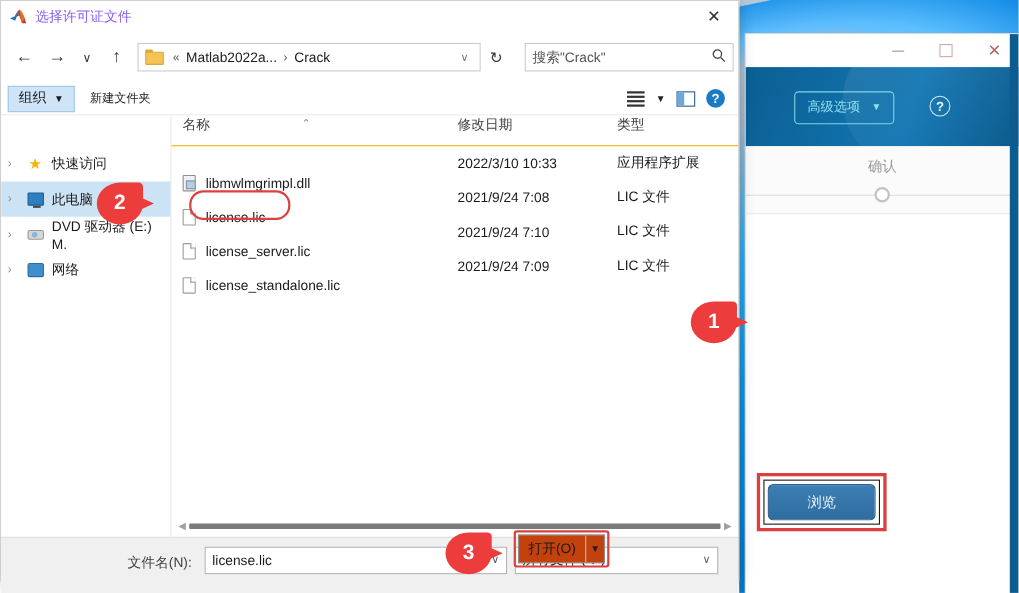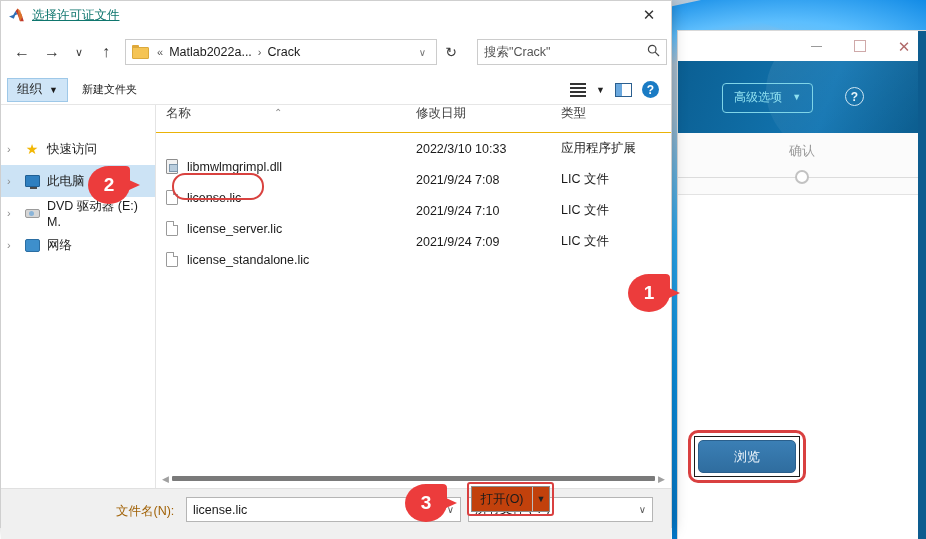--- a/index.html
+++ b/index.html
@@ -87,21 +87,21 @@
     position:absolute; left:50%; top:37px; margin-left:-7px;
     width: 14px; height: 14px; border-radius:50%;
     border: 2px solid #c2c2c2; background:#ffffff;
   }
 
   .inst-body { position: relative; height: 344px; background:#ffffff; }
 
   
   .browse-wrap {
     position:absolute; left: 10px; top: 235px;
-    border: 3px solid #d94040; border-radius: 10px; padding: 3px; background:#fff;
+    border: 3px solid #d94040; border-radius: 0; padding: 3px; background:#fff;
   }
   .browse-inner { border: 1px solid #1a1a1a; padding: 3px; }
   .browse-btn {
     width: 98px; height: 33px; border-radius: 5px;
     background: linear-gradient(180deg,#3b7fb5 0%, #2f6d9f 100%);
     color:#eaf3fa; font-size: 13px;
     display:flex; align-items:center; justify-content:center;
     border: 1px solid #2a5f8c;
   }
 
@@ -121,21 +121,21 @@
 
   .dlg-title {
     position: relative; height: 28px;
     display:flex; align-items:center; padding-left: 8px;
     background:#ffffff;
   }
   .matlab-icon {
     width: 16px; height: 14px; margin-right: 7px; position:relative; flex:none;
   }
   .matlab-icon svg { display:block; }
-  .dlg-title-text { font-size: 12.5px; color:#0f766e;text-decoration:underline; }
+  .dlg-title-text { font-size: 12.5px; color:#8b5cf6; }
   .dlg-close {
     position:absolute; right: 0; top: 0; width: 44px; height: 28px;
     display:flex; align-items:center; justify-content:center;
     font-size: 15px; color:#333;
   }
 
   
   .navbar {
     position: relative; height: 46px; display:flex; align-items:center;
     padding: 0 10px 0 6px; background:#ffffff;
@@ -244,21 +244,21 @@
 
   .hscroll {
     position:absolute; left: 0; right: 0; bottom: 3px; height: 13px;
     display:flex; align-items:center; padding: 0 6px;
   }
   .hscroll .arrowl, .hscroll .arrowr { color:#a0a0a0; font-size:9px; }
   .hscroll .track { flex:1; height: 5px; background:#7a7a7a; margin: 0 3px; border-radius:1px; }
 
   
   .bottom { position:relative; height: 88px; background:#f0f0f0; border-top:1px solid #e0e0e0; }
-  .fn-label { position:absolute; left: 115px; top: 14px; font-size: 12.5px; color:#a16207; }
+  .fn-label { position:absolute; left: 115px; top: 14px; font-size: 12.5px; color:#404040; }
   .fn-input {
     position:absolute; left: 185px; top: 8px; width: 275px; height: 25px;
     background:#fff; border:1px solid #b5b5b5; display:flex; align-items:center; padding: 0 6px;
     font-size: 12.5px; color:#1b1b1b;
   }
   .fn-caret { margin-left:auto; color:#5a5a5a; font-size: 10px; }
   .ft-select {
     position:absolute; left: 467px; top: 8px; width: 185px; height: 25px;
     background:#fff; border:1px solid #b5b5b5; display:flex; align-items:center; padding: 0 6px;
     font-size: 12.5px; color:#1b1b1b;

